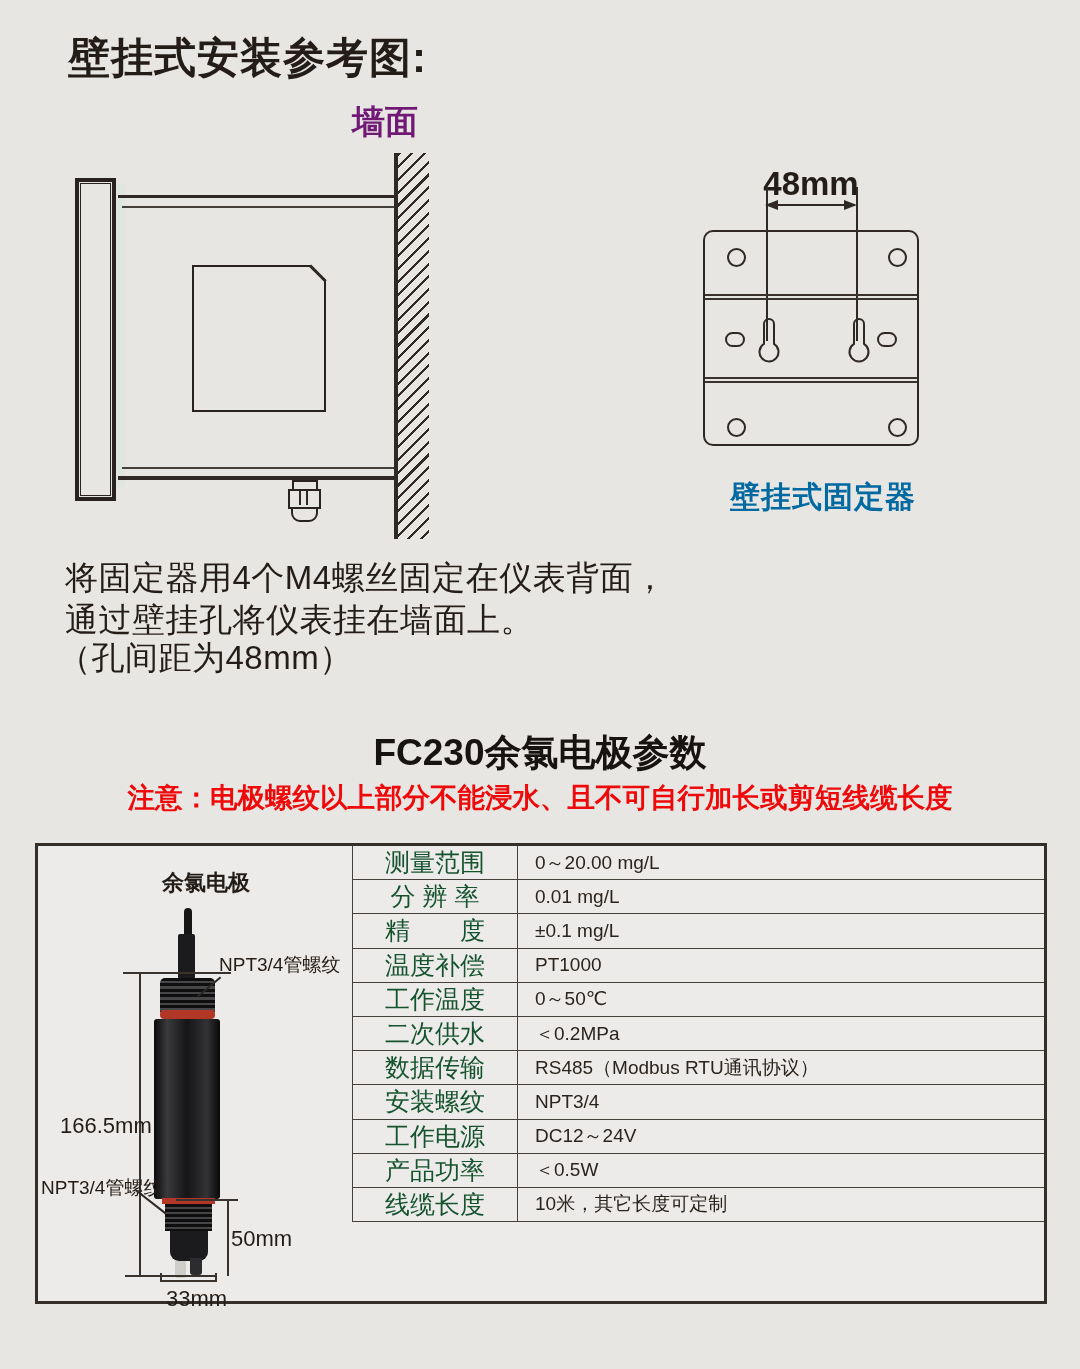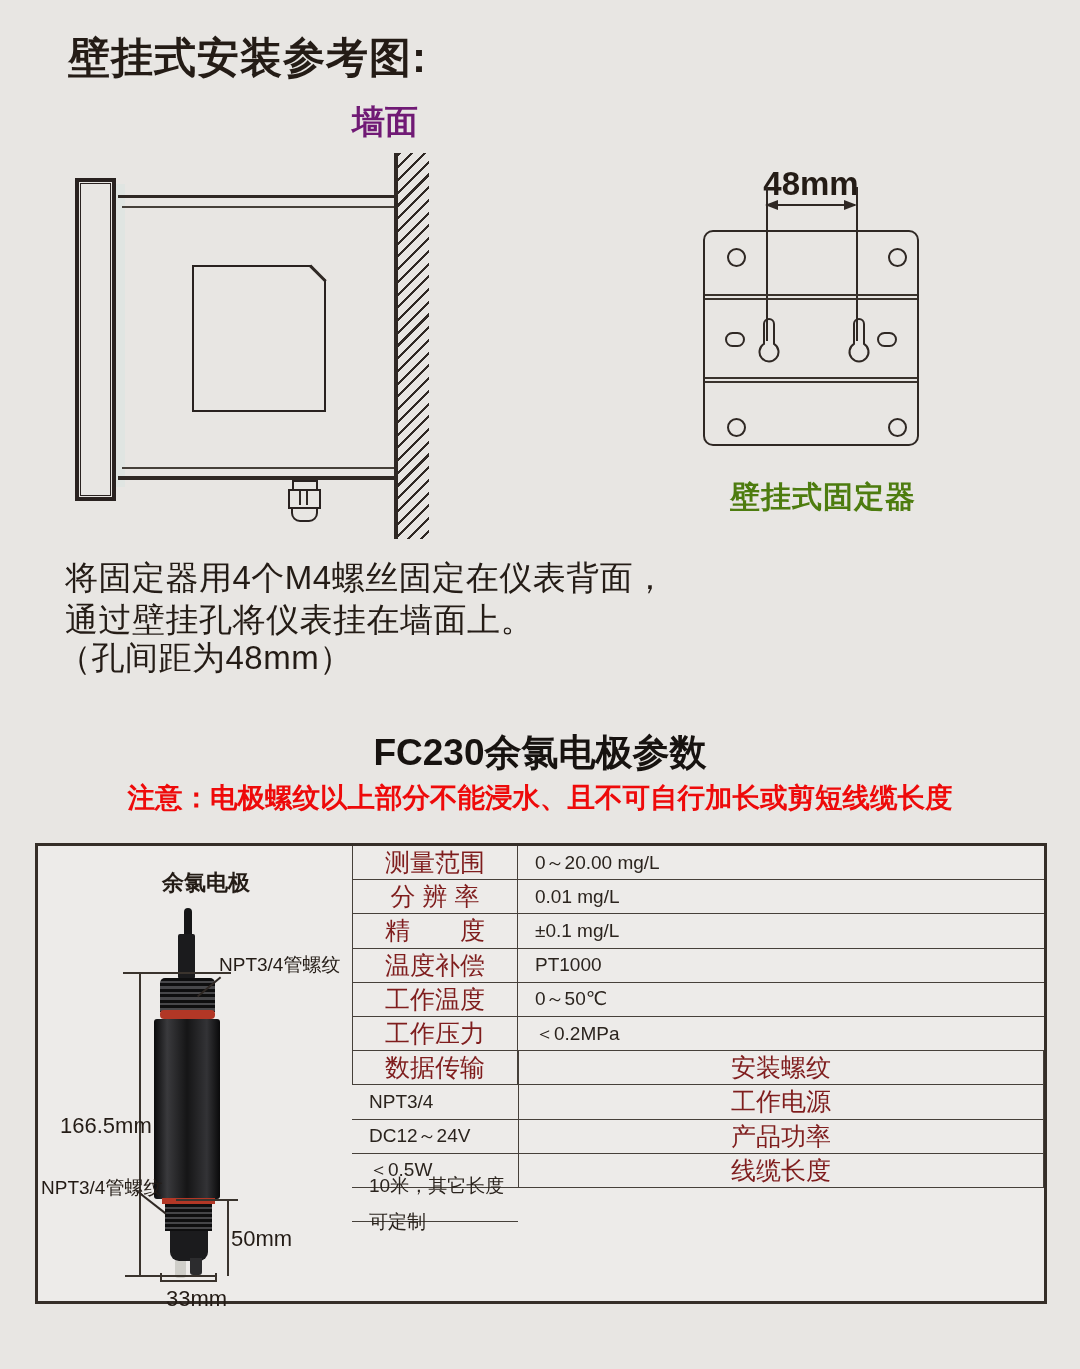--- a/index.html
+++ b/index.html
@@ -34,39 +34,39 @@
   .dim48-line{left:67px;top:39px;width:88px;height:1.9px;}
   .arrow-l{position:absolute;left:65px;top:34.5px;width:0;height:0;border-top:5px solid transparent;border-bottom:5px solid transparent;border-right:13px solid #2f2824;}
   .arrow-r{position:absolute;left:144px;top:34.5px;width:0;height:0;border-top:5px solid transparent;border-bottom:5px solid transparent;border-left:13px solid #2f2824;}
   .ext-l{left:66px;top:22px;width:1.8px;height:154px;}
   .ext-r{left:156px;top:22px;width:1.8px;height:154px;}
   .plate{position:absolute;left:3px;top:65px;width:212px;height:212px;border:2.8px solid #2f2824;border-radius:10px;}
   .hole{position:absolute;width:15px;height:15px;border:2px solid #2f2824;border-radius:50%;}
   .plate-h{position:absolute;left:0;width:100%;height:1.6px;background:#3a332d;}
   .oval{position:absolute;width:16px;height:11px;border:2px solid #2f2824;border-radius:8px;}
   .keyhole{position:absolute;width:24px;height:48px;}
-  .plate-label{position:absolute;left:30px;top:312px;font-size:30px;font-weight:600;letter-spacing:1px;color:#4d7c0f;}
+  .plate-label{position:absolute;left:30px;top:312px;font-size:30px;font-weight:600;letter-spacing:1px;color:#0369a1;}
   
   .note{left:65px;font-size:33px;color:#241c16;letter-spacing:0.5px;}
   .note1{top:556px;}
   .note2{top:598px;font-family:Liberation Serif, serif;}
   .note3{top:636px;left:58px;}
   
   .spec-title{left:0;top:728px;width:100%;text-align:center;font-size:37px;font-weight:bold;color:#171310;}
   .spec-warning{left:0;top:780px;width:100%;text-align:center;font-size:27.5px;font-weight:bold;}
   
   .spec-table{
     left:35px;top:843px;width:1012px;height:461px;box-sizing:border-box;
     border:3px solid #352e28;background:#edebe9;
     display:grid;grid-template-columns:314px 166px 1fr;grid-template-rows:repeat(11,34.2px) 1fr;
   }
   .cell{box-sizing:border-box;display:flex;align-items:center;border-bottom:1.6px solid #46403a;}
   .cell.last{border-bottom:none;}
   .cell-label{justify-content:center;border-left:1.6px solid #46403a;border-right:1.6px solid #46403a;
-    font-size:25px;color:#7f1d1d;white-space:pre;}
+    font-size:25px;color:#14532d;white-space:pre;}
   .cell-value{padding-left:17px;font-size:19px;color:#2b241e;white-space:pre-line;line-height:36px;}
   .img-cell{grid-row:1/13;grid-column:1;position:relative;border-bottom:none;}
   
   .probe-label{position:absolute;left:124px;top:22px;font-size:22px;font-weight:600;color:#241c16;}
   .cable-thin{position:absolute;left:146px;top:62px;width:8px;height:30px;background:#161617;border-radius:4px 4px 0 0;}
   .cable-wide{position:absolute;left:140px;top:88px;width:17px;height:45px;background:#1b1b1d;border-radius:2px;}
   .thread-top{position:absolute;left:122px;top:132px;width:55px;height:34px;border-radius:5px 5px 0 0;
     background:repeating-linear-gradient(180deg,#0e0e0f 0 3px,#47474a 3px 5.5px);}
   .oring-top{position:absolute;left:122px;top:164px;width:55px;height:9px;background:#b23726;border-radius:4px;}
   .hex-body{position:absolute;left:116px;top:173px;width:66px;height:180px;border-radius:3px;
@@ -180,23 +180,24 @@
   <div class="cell cell-label">测量范围</div>
   <div class="cell cell-value">0～20.00 mg/L</div>
   <div class="cell cell-label">分 辨 率</div>
   <div class="cell cell-value">0.01 mg/L</div>
   <div class="cell cell-label">精　　度</div>
   <div class="cell cell-value">±0.1 mg/L</div>
   <div class="cell cell-label">温度补偿</div>
   <div class="cell cell-value">PT1000</div>
   <div class="cell cell-label">工作温度</div>
   <div class="cell cell-value">0～50℃</div>
-  <div class="cell cell-label">工作压力</div>
+  <div class="cell cell-label">二次供水</div>
   <div class="cell cell-value">＜0.2MPa</div>
   <div class="cell cell-label">数据传输</div>
+  <div class="cell cell-value">RS485（Modbus RTU通讯协议）</div>
   <div class="cell cell-label">安装螺纹</div>
   <div class="cell cell-value">NPT3/4</div>
   <div class="cell cell-label">工作电源</div>
   <div class="cell cell-value">DC12～24V</div>
   <div class="cell cell-label">产品功率</div>
   <div class="cell cell-value">＜0.5W</div>
   <div class="cell cell-label">线缆长度</div>
   <div class="cell cell-value">10米，其它长度可定制</div>
 </div>
 

